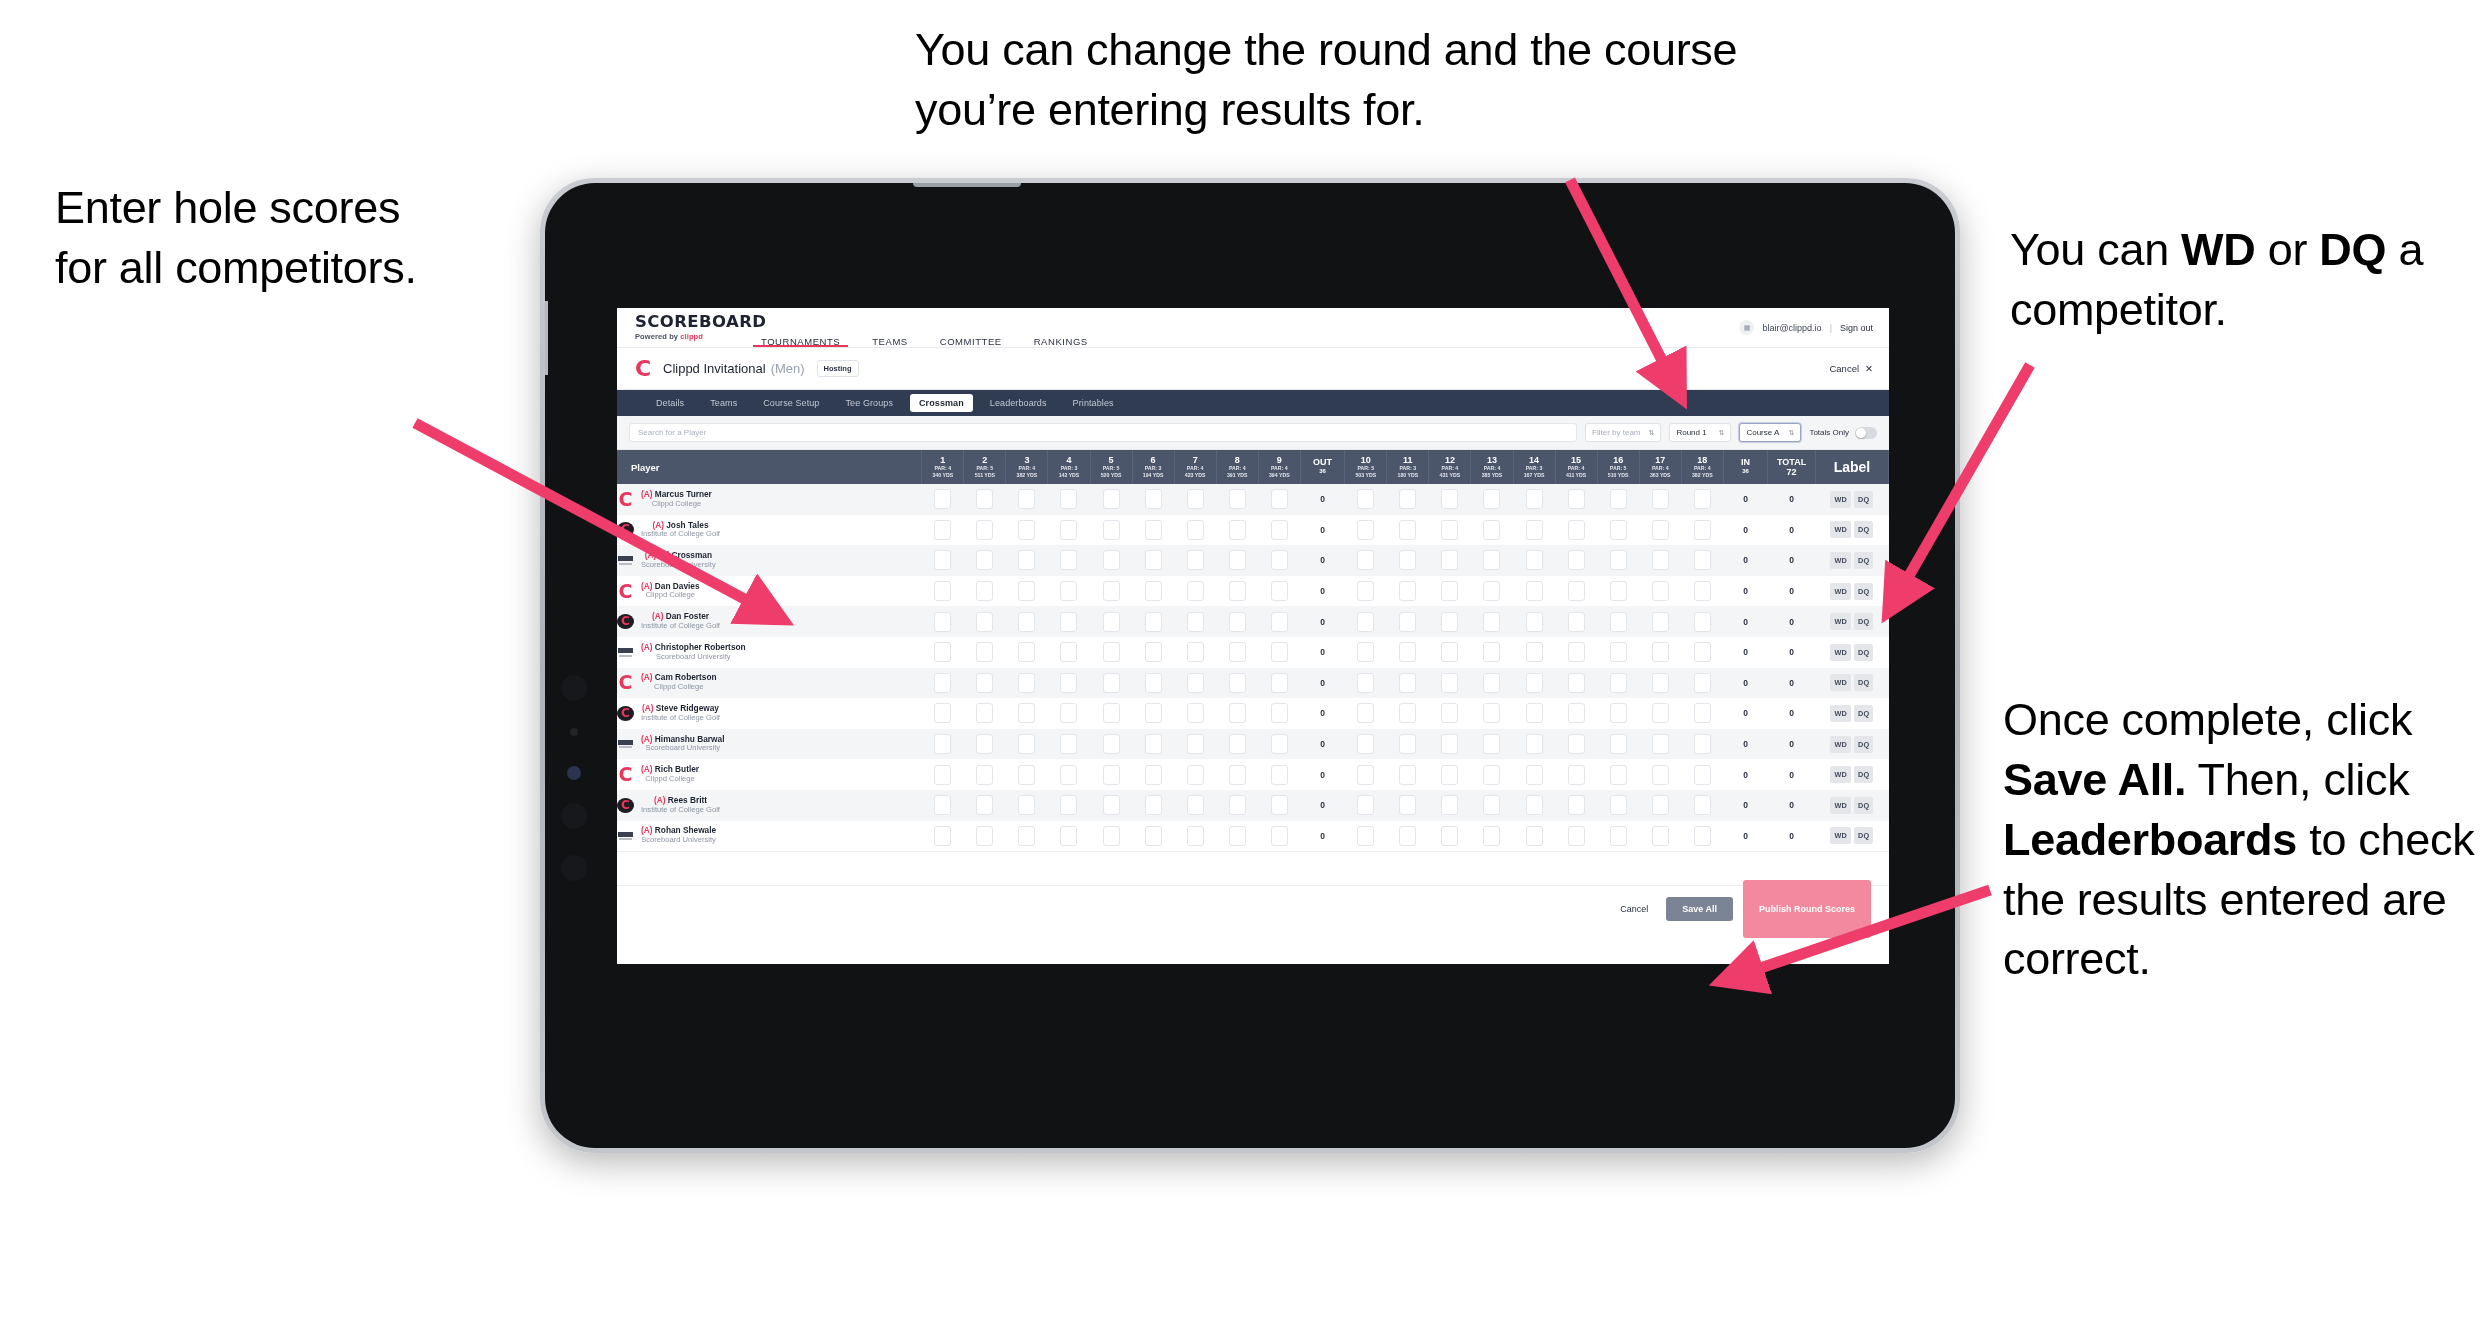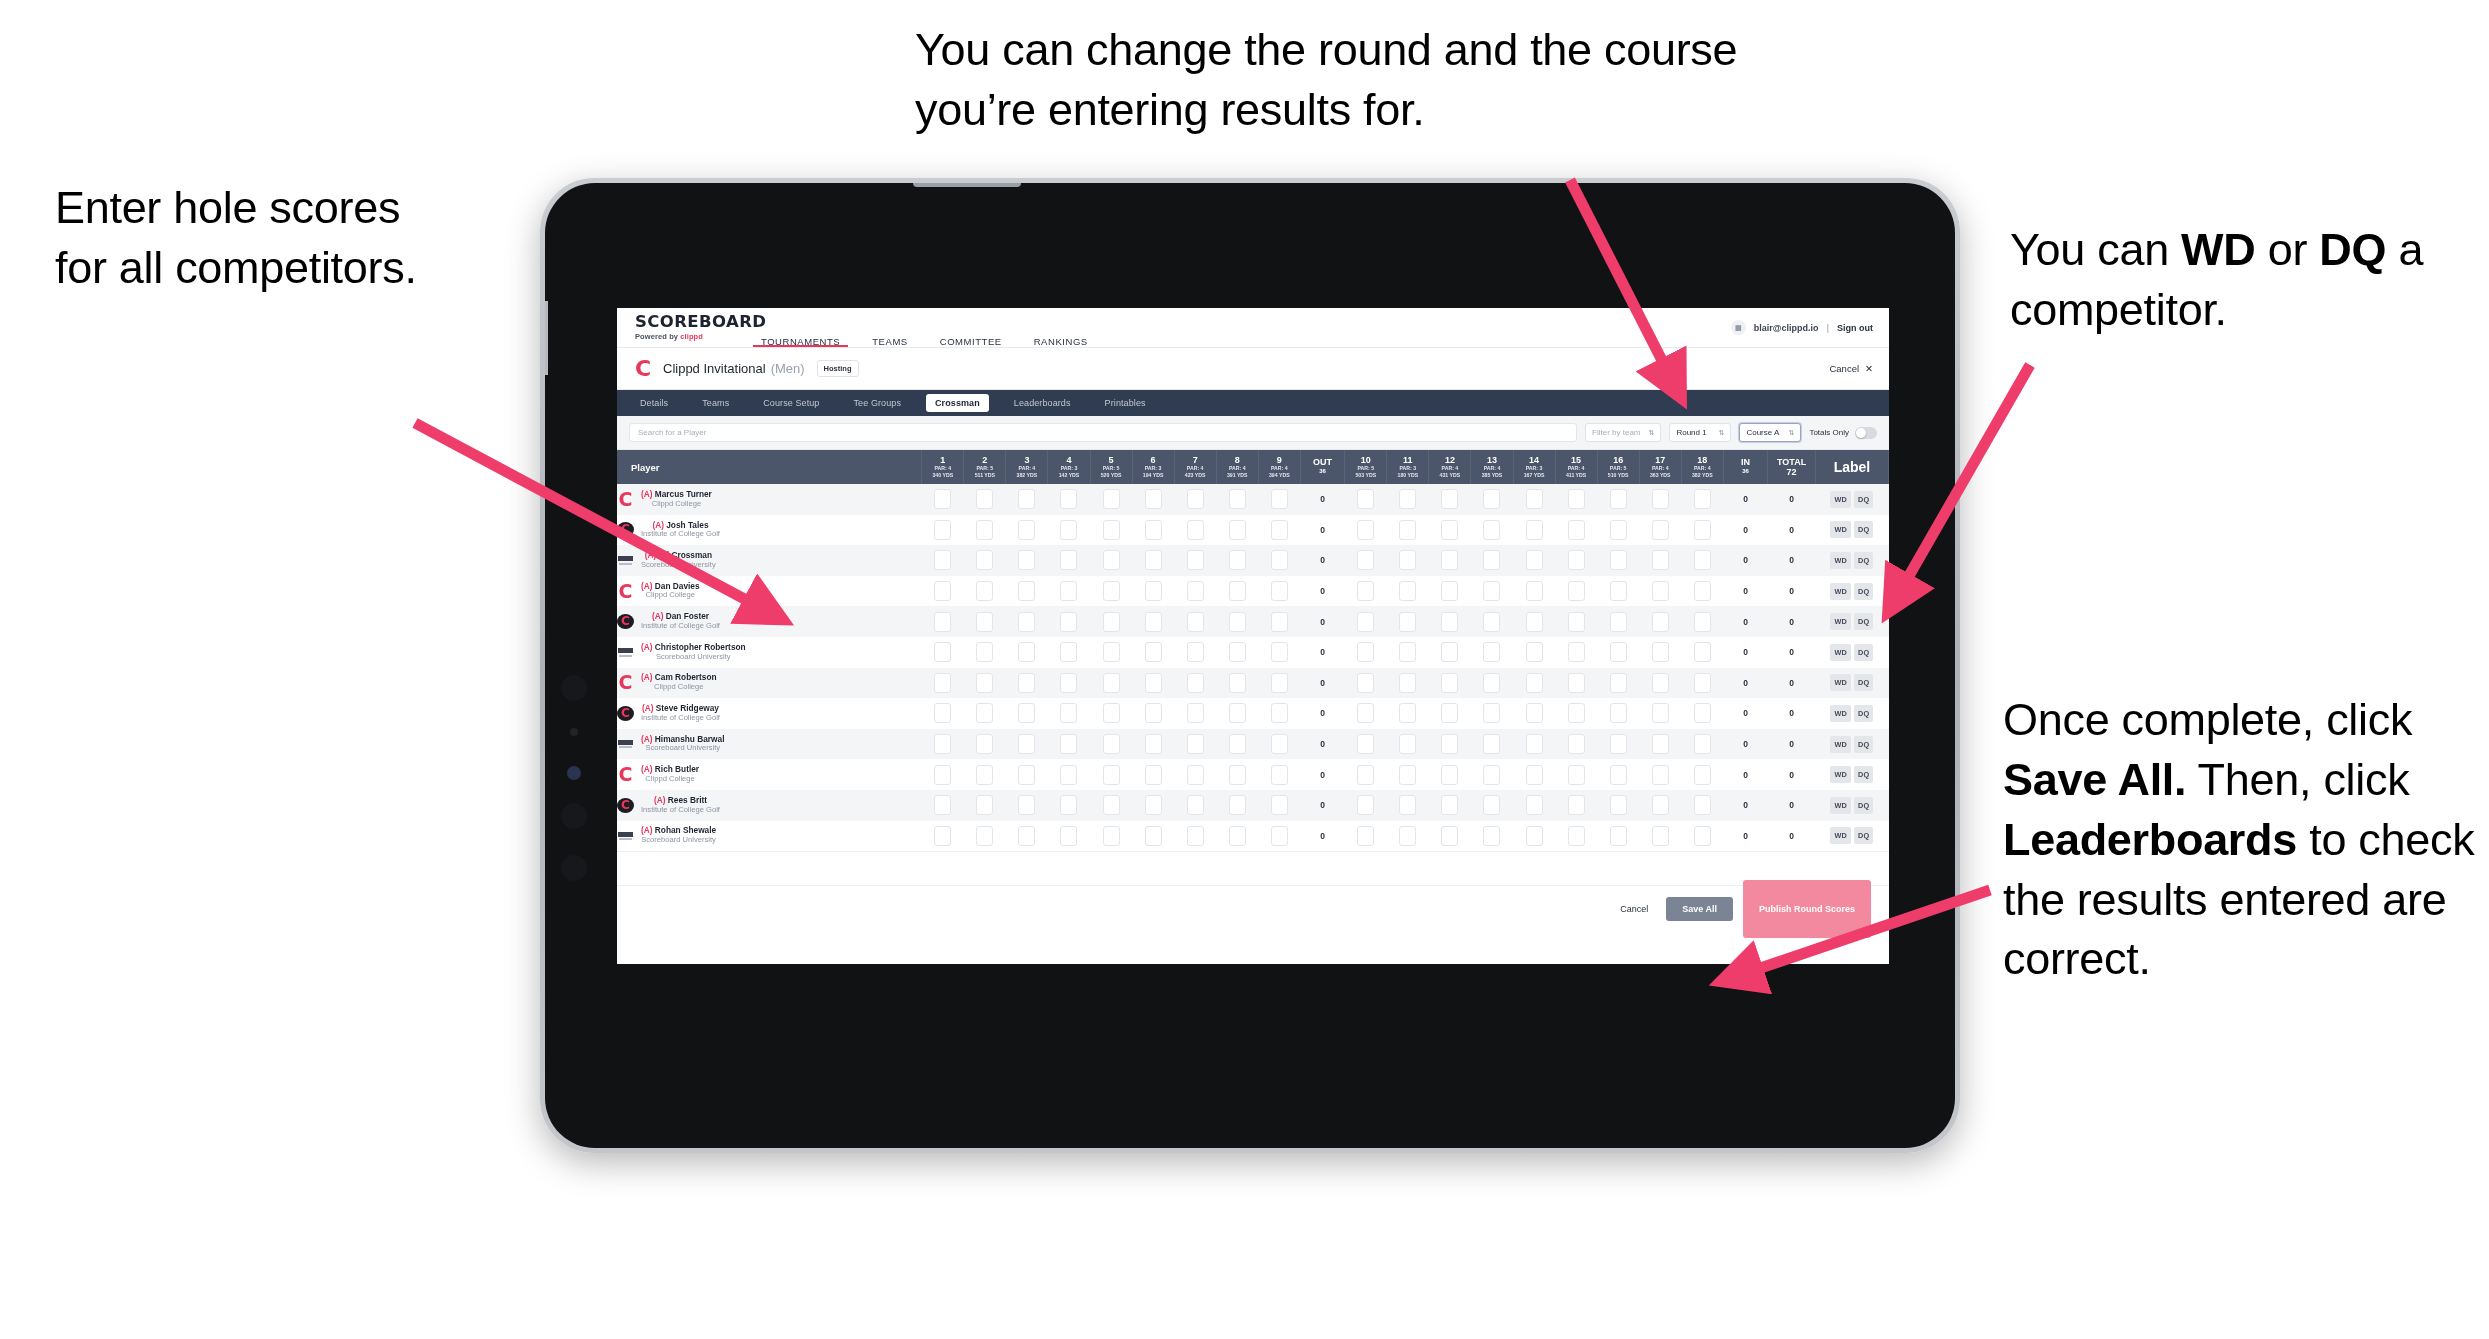--- a/index.html
+++ b/index.html
@@ -88,21 +88,21 @@
     display:flex; align-items:center; padding: 0 16px;
     font-size: 9.5px; letter-spacing: 0.55px; color:#2b3140; font-weight:500;
     cursor:pointer; position:relative;
   }
   .navitem.active { color:#1d2330; }
   .navitem.active::after {
     content:""; position:absolute; left:8px; right:8px; bottom:0; height:2.5px; background:#e8365d;
   }
   #topright {
     margin-left:auto; display:flex; align-items:center; gap:8px; padding-right:16px;
-    font-size:9px; color:#3c4354;font-weight:bold;
+    font-size:9px; color:#3c4354;
   }
   #topright .avatar {
     width:15px;height:15px;border-radius:50%;background:#eef0f3;
     display:flex;align-items:center;justify-content:center;font-size:7px;color:#8d94a2;
   }
   #topright .sep { color:#b9bec9; }
   #topright .signout { color:#2b3140; }
 
   
   #tourbar {
@@ -120,21 +120,21 @@
     margin-left:12px; font-size:7.5px; font-weight:700; color:#2b3140;
     border:1px solid #dfe2e8; border-radius:3px; padding:3px 6px; background:#fff;
   }
   #cancelbtn {
     margin-left:auto; font-size:9.5px; color:#2b3140; display:flex;align-items:center;gap:6px;
     cursor:pointer;
   }
 
   
   #subnav {
-    height: 26px; background:#2f3c52; display:flex; align-items:center; padding: 0 14px; gap: 16px;
+    height: 26px; background:#2f3c52; display:flex; align-items:center; padding: 0 30px; gap: 8px;
   }
   .subitem {
     font-size:9px; color:#c2c8d4; padding: 4px 9px; border-radius:3px; cursor:pointer;
     letter-spacing:0.1px;
   }
   .subitem.active { background:#ffffff; color:#1d2330; font-weight:600; }
 
   
   #filters {
     height: 34px; background:#f4f5f7; display:flex; align-items:center;

